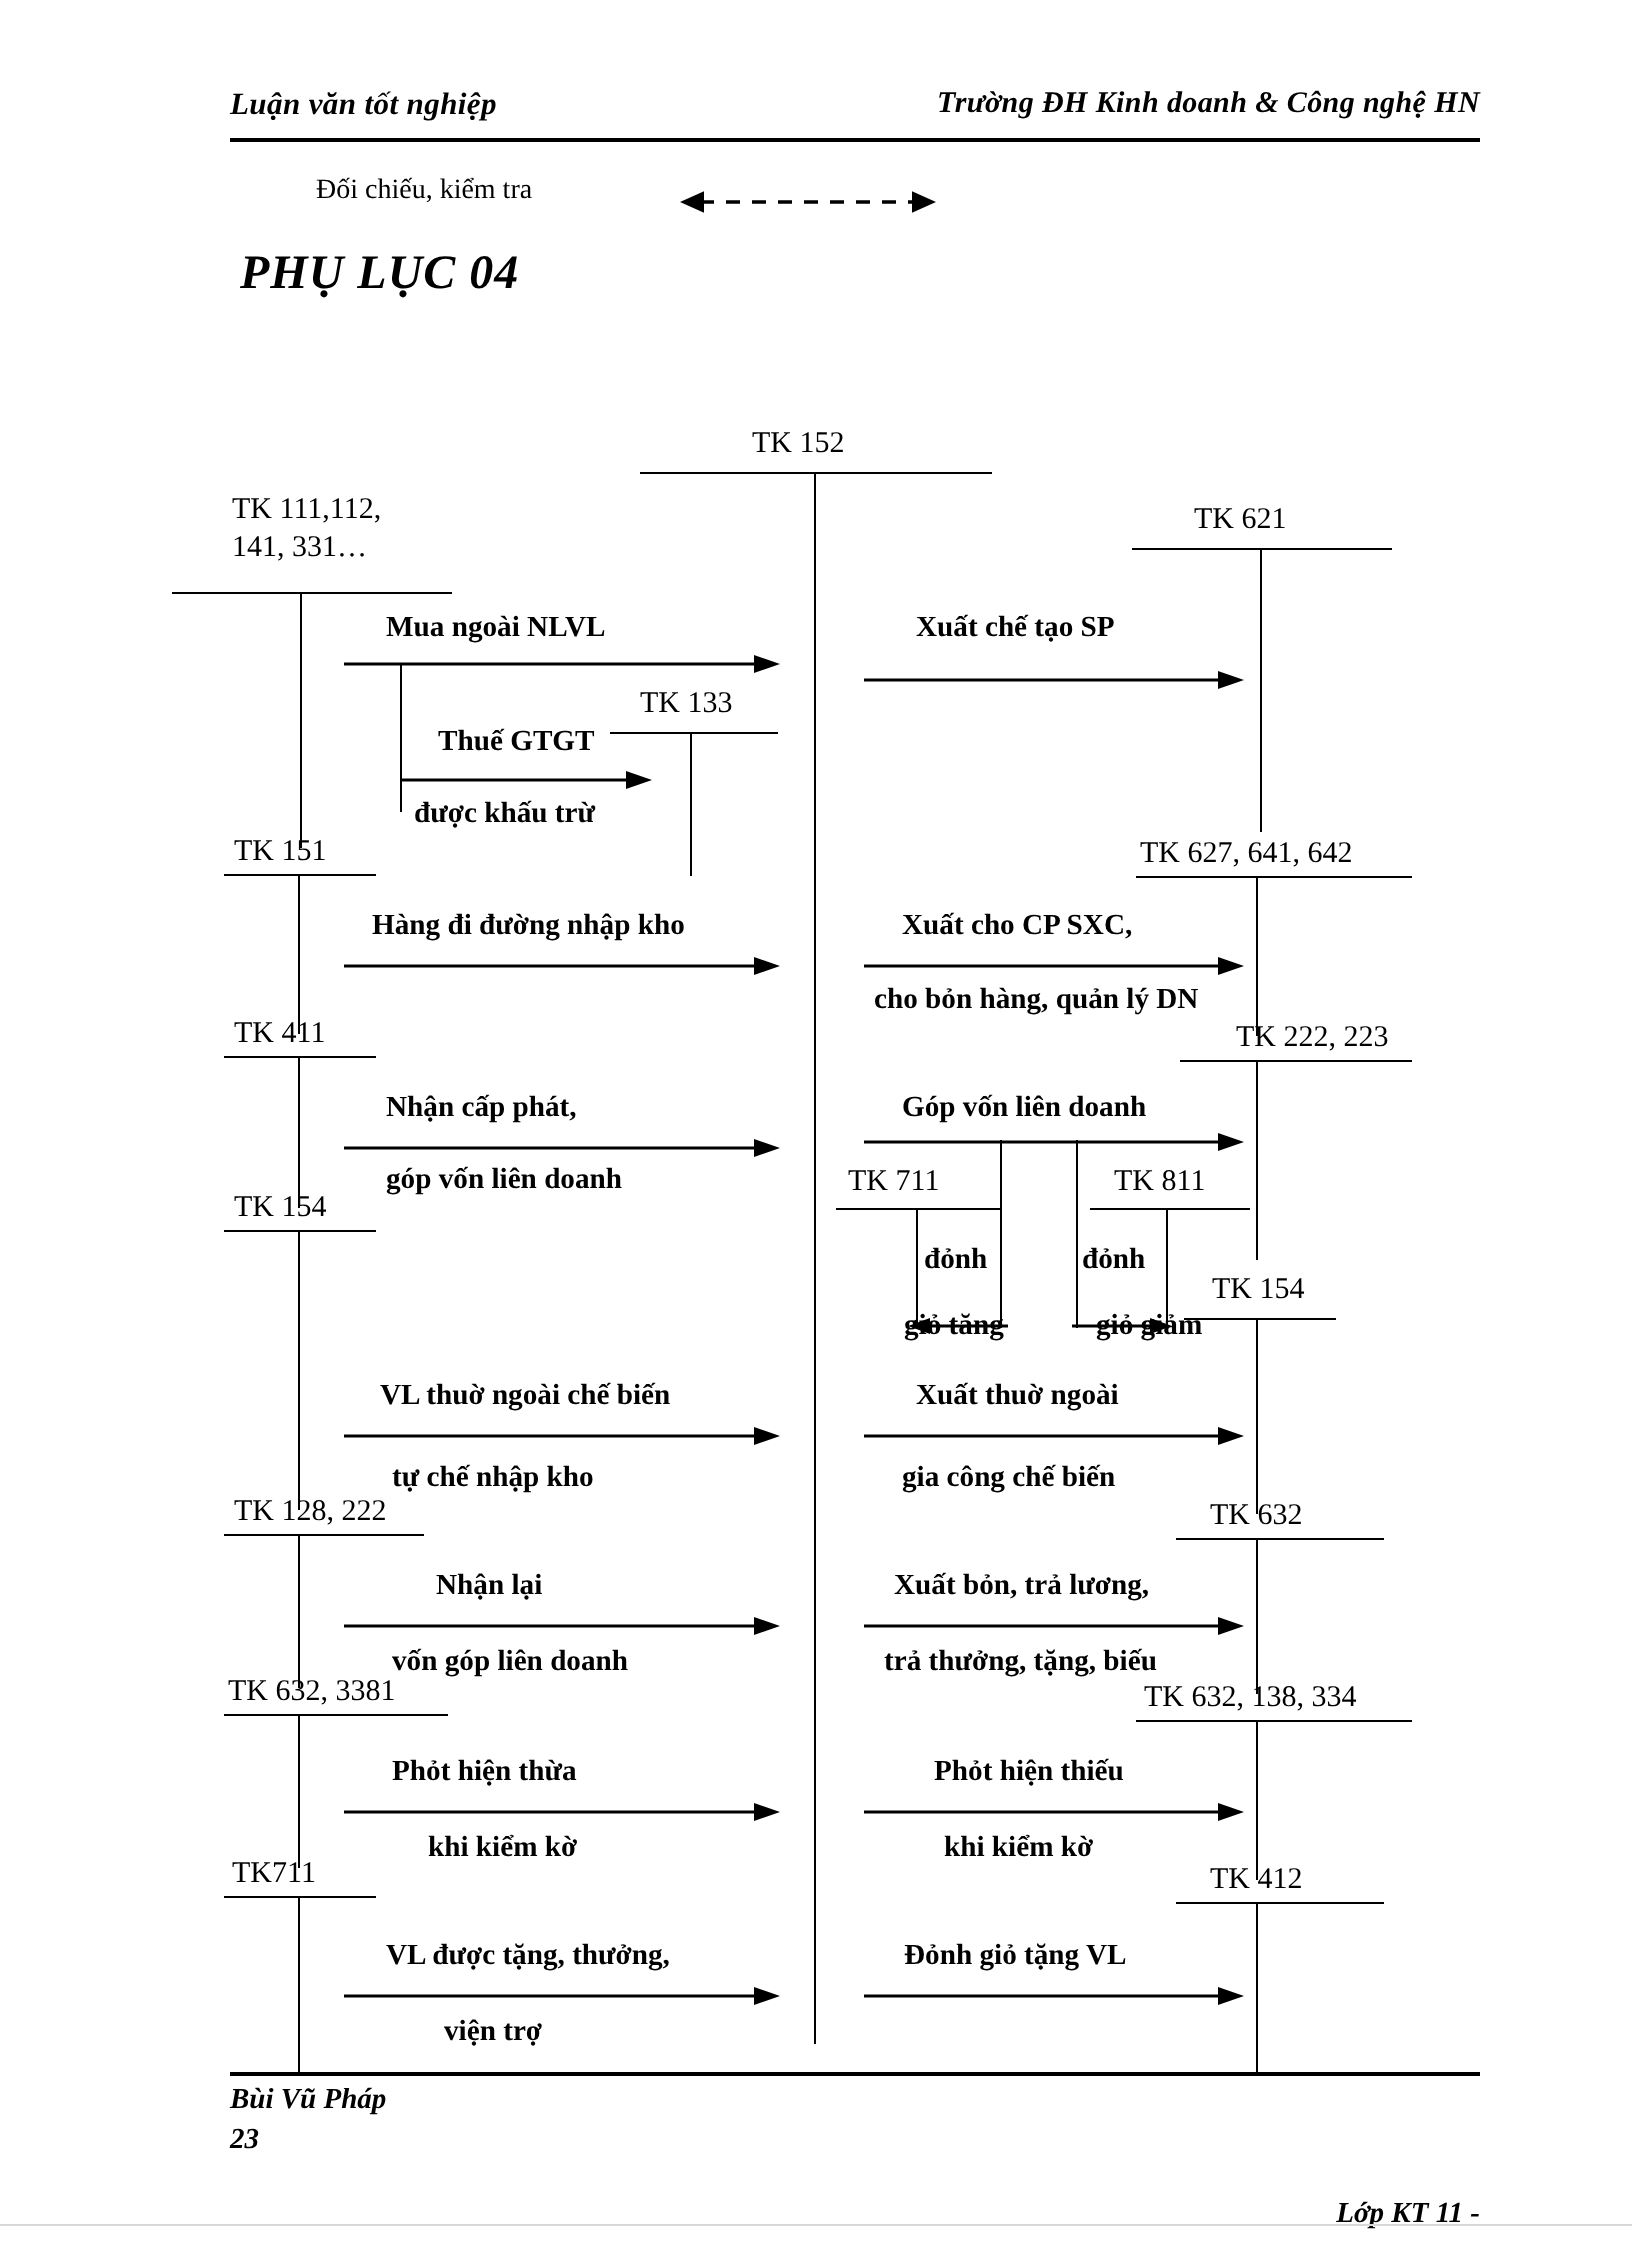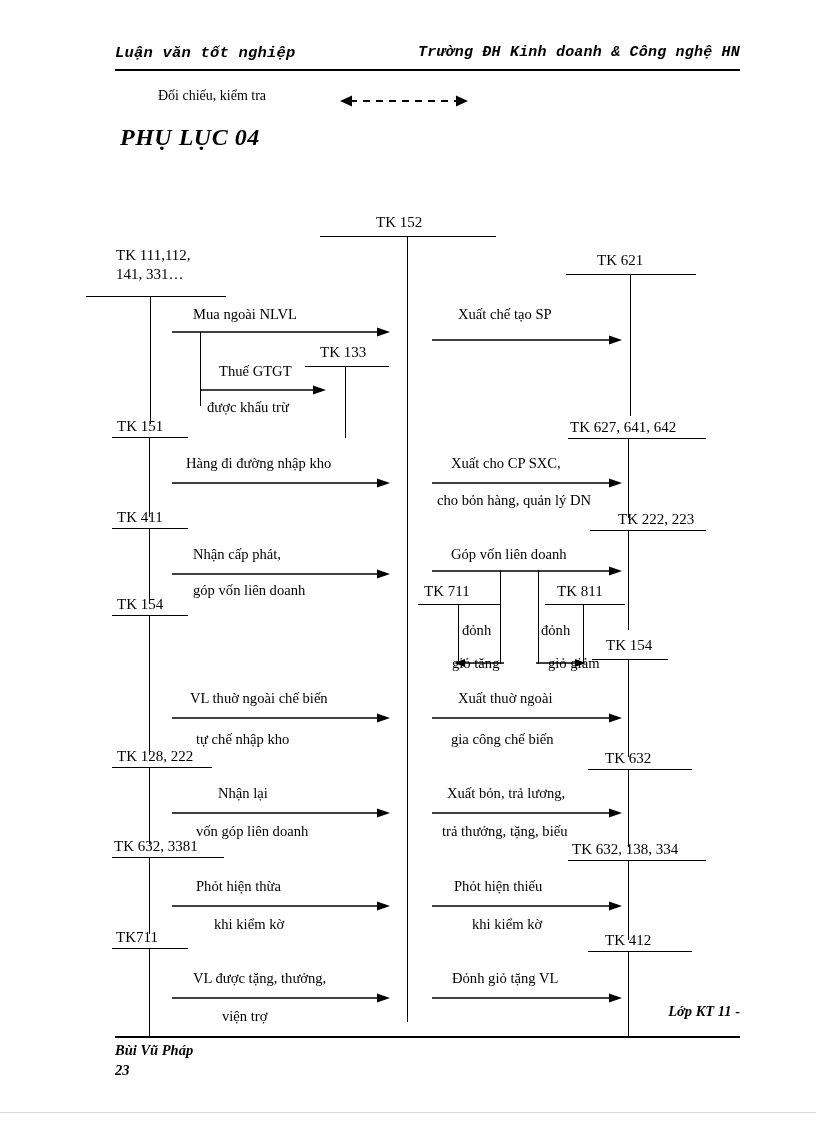--- a/index.html
+++ b/index.html
@@ -2,44 +2,44 @@
 <html><head>
 <meta charset="utf-8">
 <style>
   html,body{margin:0;padding:0;background:#fff;}
   body{width:816px;height:1123px;position:relative;
        font-family:"Liberation Serif","DejaVu Serif",serif;color:#000;
        -webkit-font-smoothing:none;}
   .page{position:absolute;left:0;top:0;width:816px;height:1123px;overflow:hidden;background:#fff;}
 
   
-  .hdr{position:absolute;left:115px;top:44px;width:625px;height:28px;font-family:Liberation Mono, monospace;}
+  .hdr{position:absolute;left:115px;top:44px;width:625px;height:28px;}
   .hdr-left{position:absolute;left:0;top:0;font-style:italic;font-weight:bold;font-size:15.5px;letter-spacing:.2px;}
   .hdr-right{position:absolute;right:0;top:0;font-style:italic;font-weight:bold;font-size:15px;white-space:nowrap;letter-spacing:.2px;}
   .hdr-rule{position:absolute;left:115px;top:69px;width:625px;height:0;border-top:2px solid #000;}
 
   
   .doi-chieu{position:absolute;left:158px;top:88px;font-size:14px;}
   .dash-arrow{position:absolute;left:340px;top:92px;width:128px;height:18px;}
   .phuluc{position:absolute;left:120px;top:124px;font-style:italic;font-weight:bold;font-size:24px;letter-spacing:.5px;}
   .sodo{position:absolute;left:126px;top:172px;font-weight:bold;font-size:17.2px;letter-spacing:-.1px;white-space:nowrap;}
 
   
   .hl{position:absolute;height:0;border-top:1.6px solid #000;}
   .vl{position:absolute;width:0;border-left:1.6px solid #000;}
   .tk{position:absolute;font-size:15px;white-space:nowrap;}
-  .cap{position:absolute;font-size:14.6px;white-space:nowrap;}
+  .cap{position:absolute;font-size:14.6px;white-space:nowrap;font-weight:bold;}
   .arrow{position:absolute;height:10px;}
   .arrow svg{display:block;}
 
   
   .ftr-rule{position:absolute;left:115px;top:1036px;width:625px;height:0;border-top:2.4px solid #000;}
   .ftr-left{position:absolute;left:115px;top:1042px;font-style:italic;font-weight:bold;font-size:14.5px;}
   .ftr-page{position:absolute;left:115px;top:1062px;font-style:italic;font-weight:bold;font-size:14.5px;}
-  .ftr-right{position:absolute;right:76px;top:1003px;font-style:italic;font-weight:bold;font-size:14.5px;white-space:nowrap;}
+  .ftr-right{position:absolute;right:76px;top:1099px;font-style:italic;font-weight:bold;font-size:14.5px;white-space:nowrap;}
   .bot-rule{position:absolute;left:0;top:1112px;width:816px;height:0;border-top:1px solid #d8d8d8;}
 </style>
 </head>
 <body>
 
 <div class="page">
 
   <div class="hdr">
     <div class="hdr-left">Luận văn tốt nghiệp</div>
     <div class="hdr-right">Trường ĐH Kinh doanh &amp; Công nghệ HN</div>
@@ -258,21 +258,21 @@
 
     <div class="cap" style="left:447px;top:785px;">Xuất bỏn, trả lương,</div>
     <div class="arrow" style="left:432px;top:808px;">
       <svg width="190" height="10" viewBox="0 0 190 10">
         <line x1="0" y1="5" x2="182" y2="5" stroke="#000" stroke-width="1.6"></line>
         <polygon points="190,5 177,0.5 177,9.5" fill="#000"></polygon>
       </svg>
     </div>
     <div class="cap" style="left:442px;top:823px;">trả thưởng,  tặng, biếu</div>
 
-    <div class="cap" style="left:454px;top:878px;">Phỏt hiện  thiếu</div>
+    <div class="cap" style="left:467px;top:878px;">Phỏt hiện  thiếu</div>
     <div class="arrow" style="left:432px;top:901px;">
       <svg width="190" height="10" viewBox="0 0 190 10">
         <line x1="0" y1="5" x2="182" y2="5" stroke="#000" stroke-width="1.6"></line>
         <polygon points="190,5 177,0.5 177,9.5" fill="#000"></polygon>
       </svg>
     </div>
     <div class="cap" style="left:472px;top:916px;">khi kiểm kờ</div>
 
     <div class="cap" style="left:452px;top:970px;">Đỏnh giỏ  tặng VL</div>
     <div class="arrow" style="left:432px;top:993px;">

